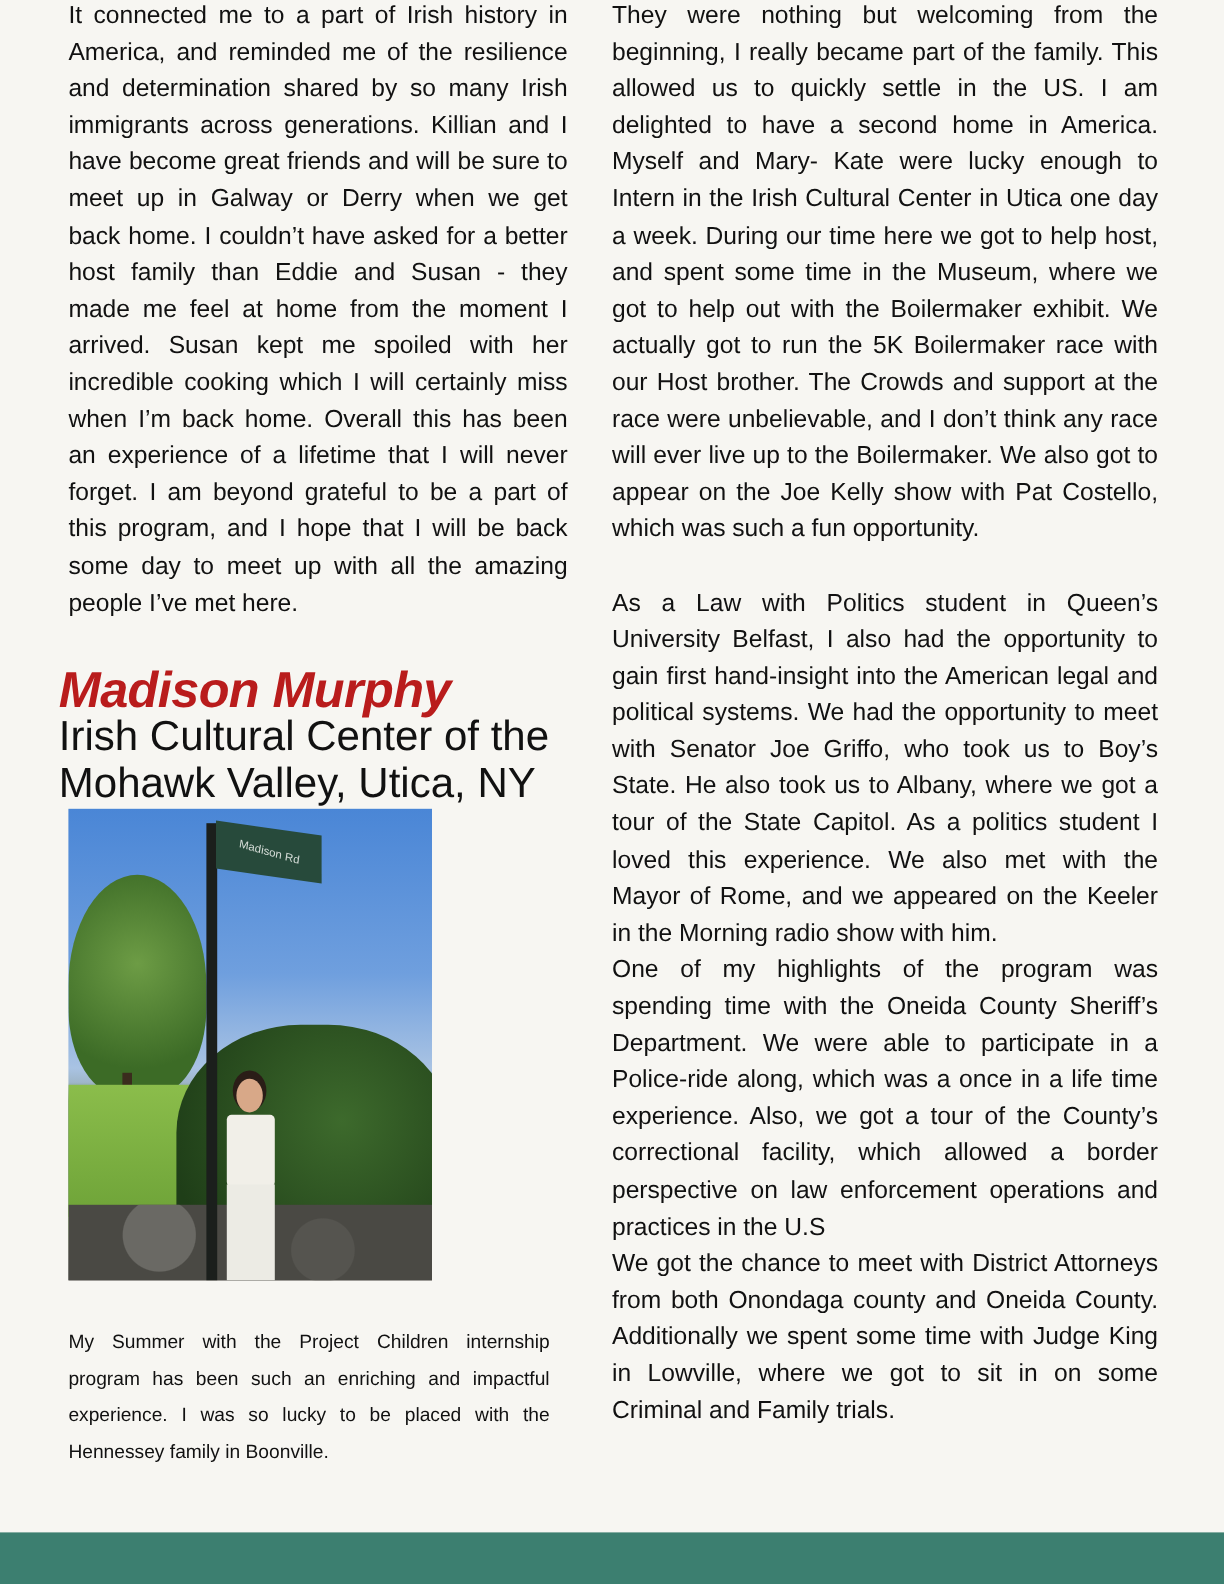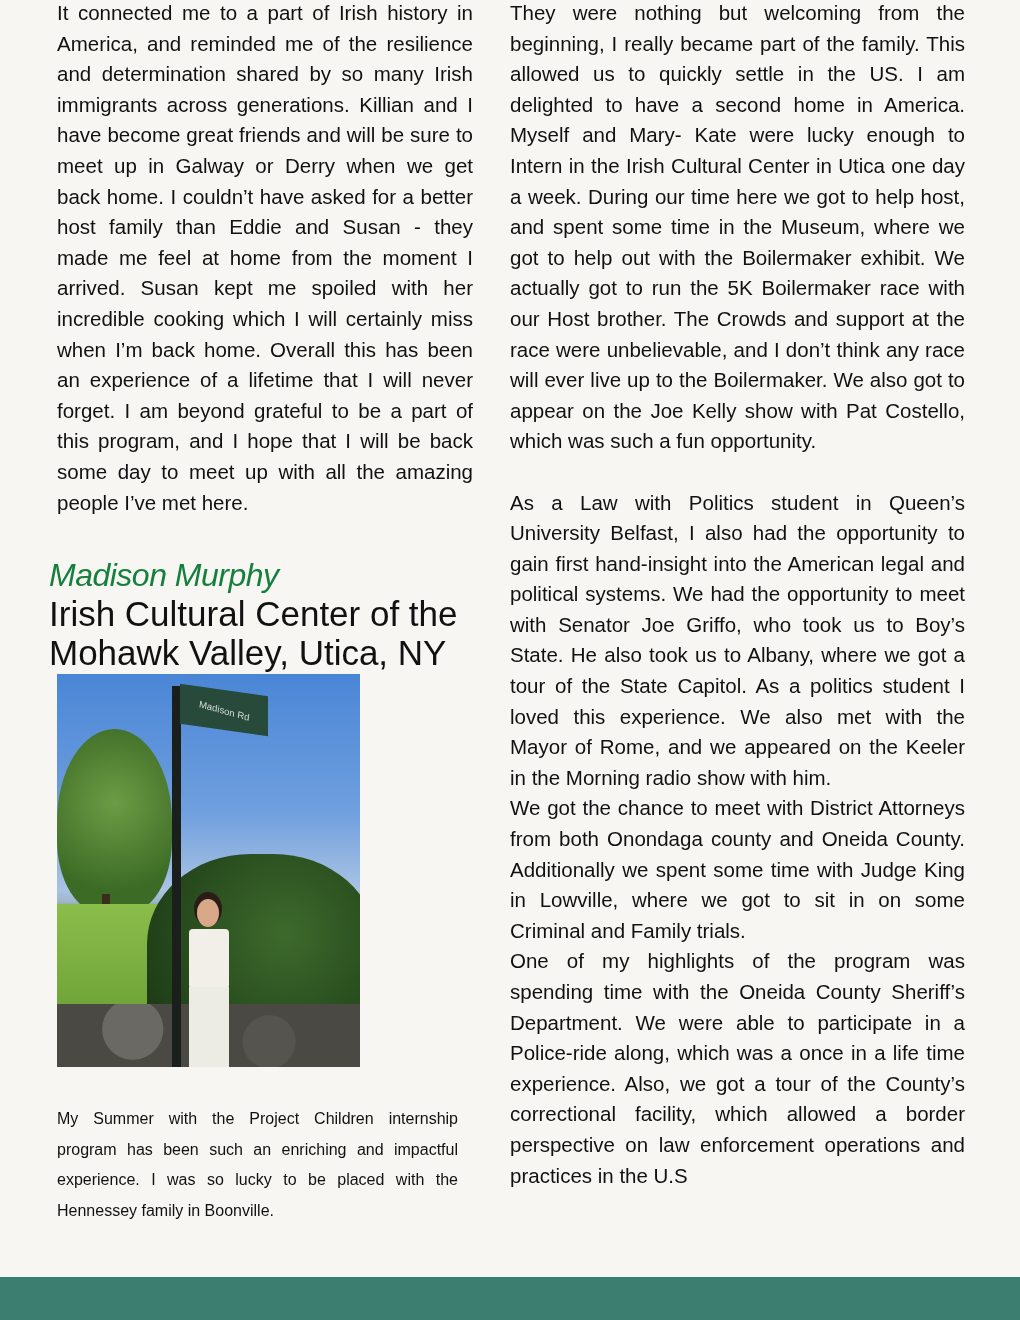--- a/index.html
+++ b/index.html
@@ -12,22 +12,22 @@
   }
   .col-left { position: absolute; left: 57px; top: -2px; width: 416px; }
   .col-right { position: absolute; left: 510px; top: -2px; width: 455px; }
   .para {
     margin: 0; font-size: 20.5px; line-height: 30.6px;
     text-align: justify; text-align-last: left;
   }
   .gap { height: 30.6px; }
   .name-heading {
     position: absolute; left: 49px; top: 553px;
-    margin: 0; font-size: 32px; font-weight: normal; font-style: italic;
-    color: #15803d; letter-spacing: -0.5px; line-height: 44px;
+    margin: 0; font-size: 42px; font-weight: bold; font-style: italic;
+    color: #b91c1c; letter-spacing: -0.5px; line-height: 44px;
   }
   .org {
     position: absolute; left: 49px; top: 594px; width: 460px;
     margin: 0; font-size: 35px; line-height: 39px; color: #111;
   }
   .photo {
     position: absolute; left: 57px; top: 674px; width: 303px; height: 393px;
     overflow: hidden;
     background: linear-gradient(180deg, #4a86d6 0%, #6f9fde 35%, #a9c3e3 55%, #9fb6c9 58%, #4d7a3b 62%, #3f6e2a 75%, #55803a 85%, #5b5a55 95%, #4b4a46 100%);
   }
@@ -76,17 +76,17 @@
 </div>
 
 <div style="position:absolute; left:57px; top:1104px; width:401px;">
   <p class="para" style="font-size:16px; line-height:30.6px;">My Summer with the Project Children internship program has been such an enriching and impactful experience. I was so lucky to be placed with the Hennessey family in Boonville.</p>
 </div>
 
 <div class="col-right">
   <p class="para">They were nothing but welcoming from the beginning, I really became part of the family. This allowed us to quickly settle in the US. I am delighted to have a second home in America. Myself and Mary- Kate were lucky enough to Intern in the Irish Cultural Center in Utica one day a week. During our time here we got to help host, and spent some time in the Museum, where we got to help out with the Boilermaker exhibit. We actually got to run the 5K Boilermaker race with our Host brother. The Crowds and support at the race were unbelievable, and I don’t think any race will ever live up to the Boilermaker. We also got to appear on the Joe Kelly show with Pat Costello, which was such a fun opportunity.</p>
   <div class="gap"></div>
   <p class="para">As a Law with Politics student in Queen’s University Belfast, I also had the opportunity to gain first hand-insight into the American legal and political systems. We had the opportunity to meet with Senator Joe Griffo, who took us to Boy’s State. He also took us to Albany, where we got a tour of the State Capitol. As a politics student I loved this experience. We also met with the Mayor of Rome, and we appeared on the Keeler in the Morning radio show with him.</p>
+  <p class="para">One of my highlights of the program was spending time with the Oneida County Sheriff’s Department. We were able to participate in a Police-ride along, which was a once in a life time experience. Also, we got a tour of the County’s correctional facility, which allowed a border perspective on law enforcement operations and practices in the U.S</p>
   <p class="para">We got the chance to meet with District Attorneys from both Onondaga county and Oneida County. Additionally we spent some time with Judge King in Lowville, where we got to sit in on some Criminal and Family trials.</p>
-  <p class="para">One of my highlights of the program was spending time with the Oneida County Sheriff’s Department. We were able to participate in a Police-ride along, which was a once in a life time experience. Also, we got a tour of the County’s correctional facility, which allowed a border perspective on law enforcement operations and practices in the U.S</p>
 </div>
 
 <div class="footer-band"></div>
 
 </body></html>

